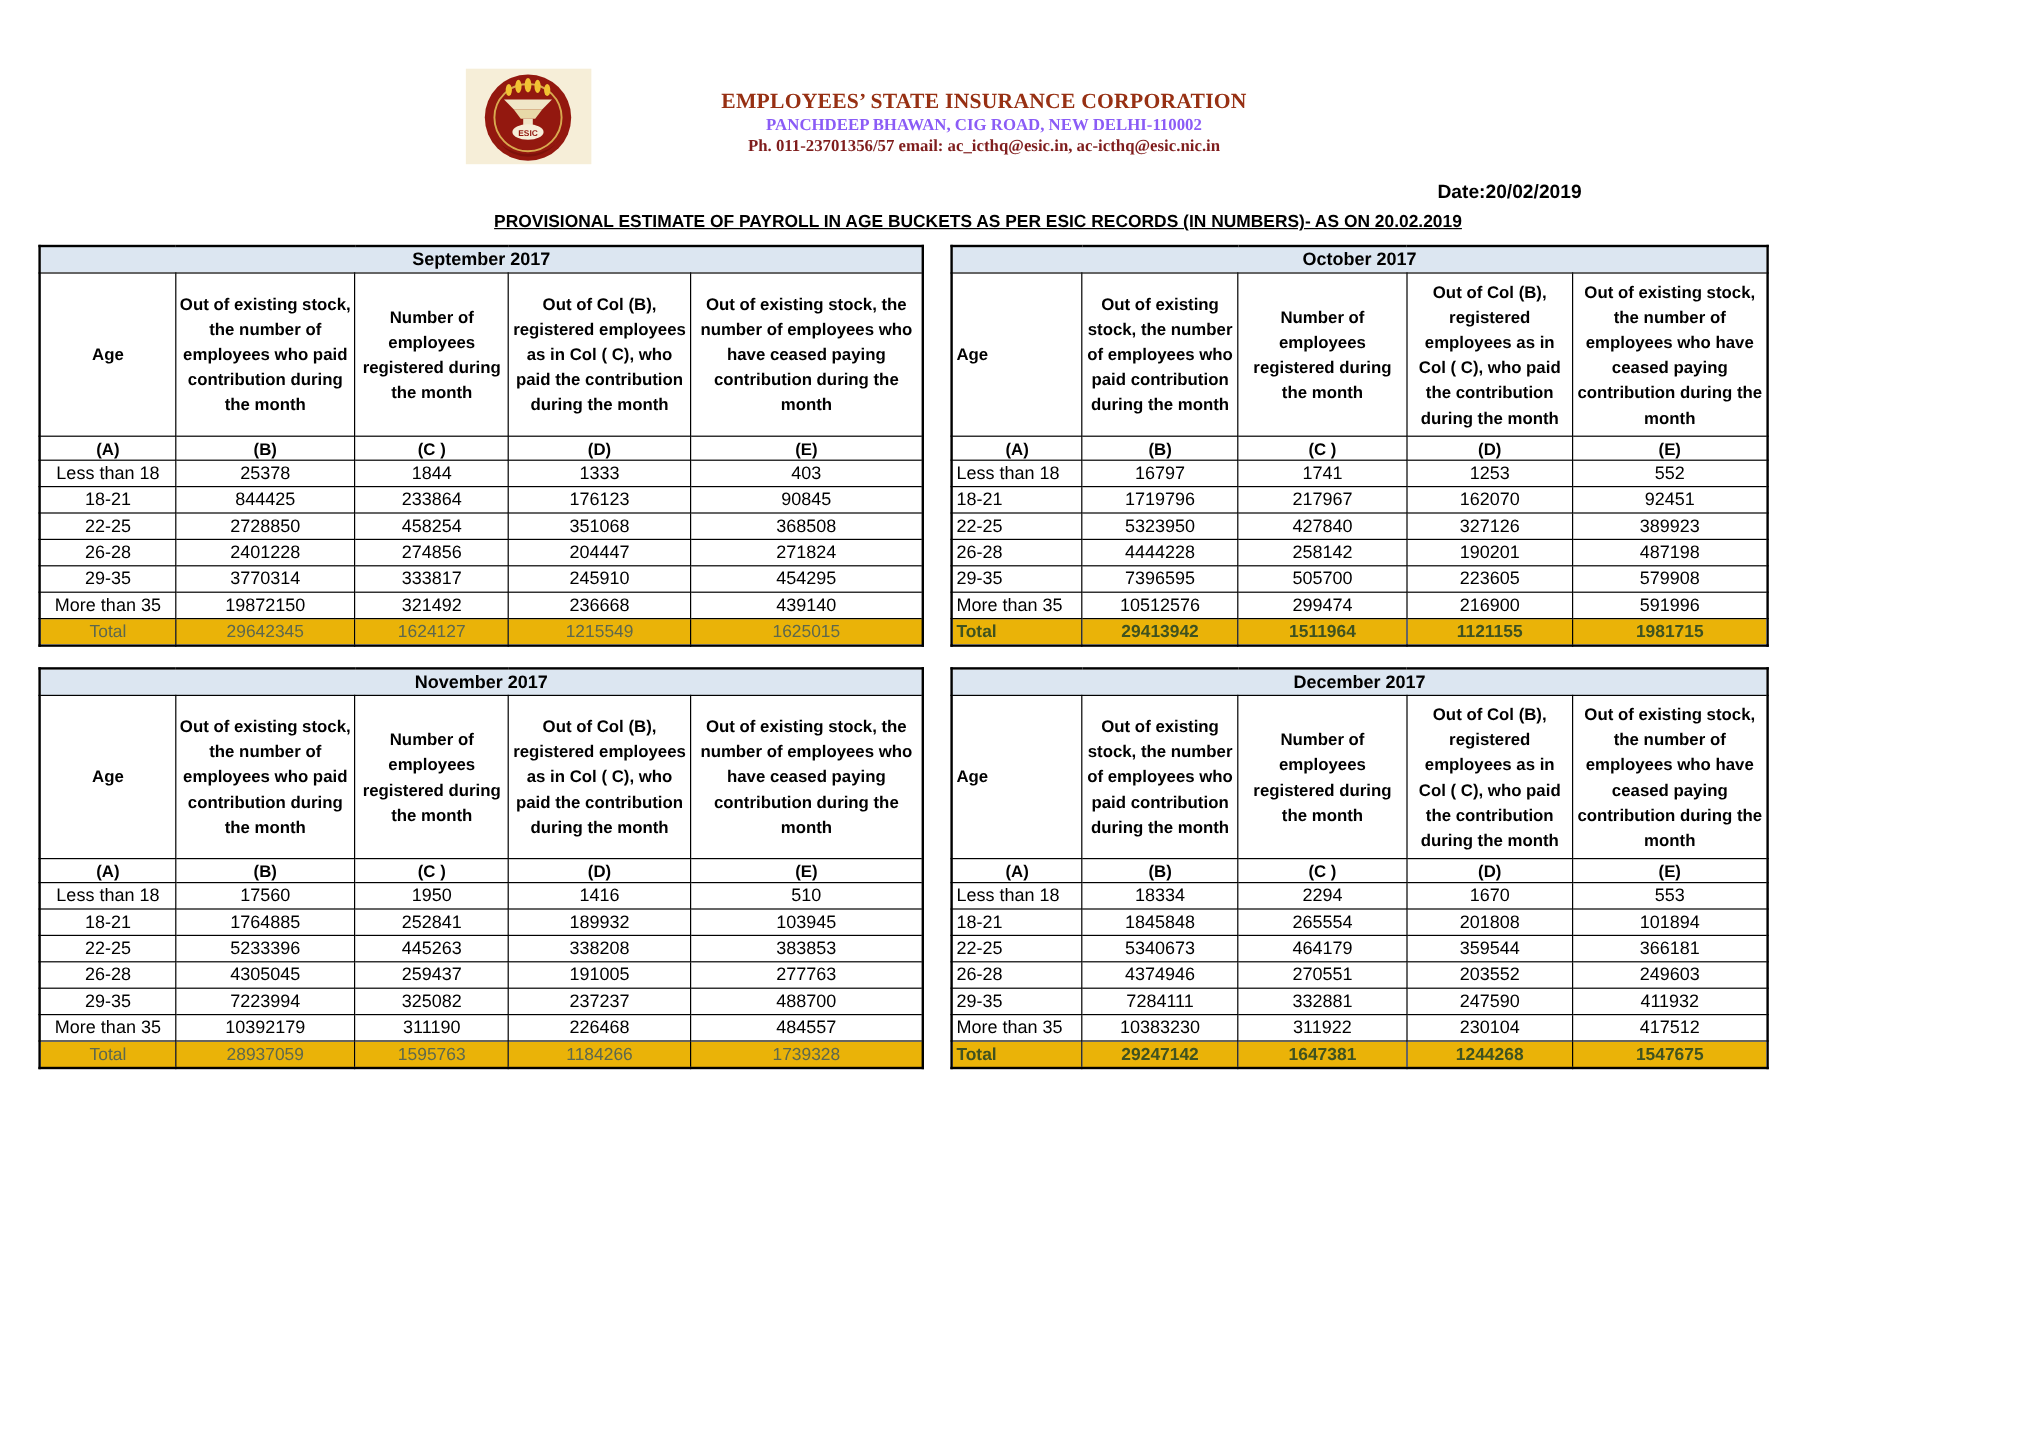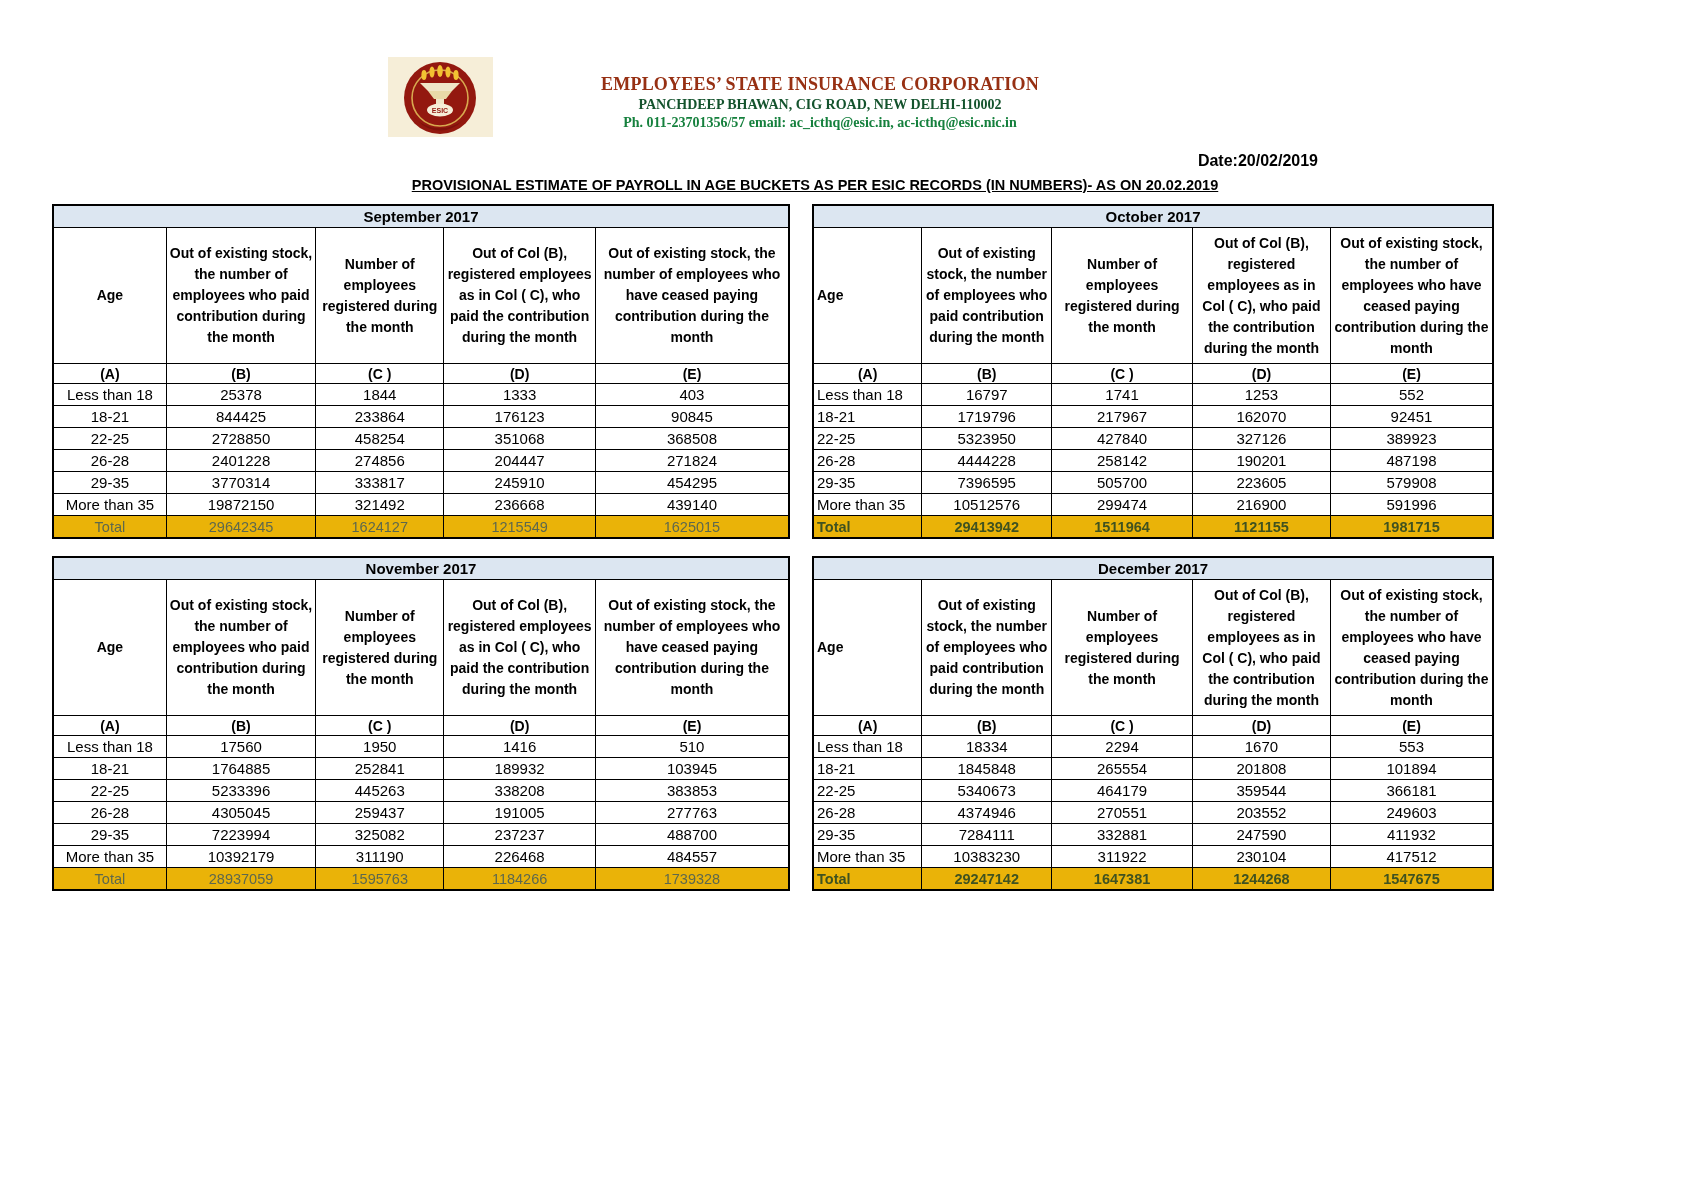--- a/index.html
+++ b/index.html
@@ -10,35 +10,35 @@
 
   
   .logo-box { position:absolute; left:388px; top:57px; width:105px; height:80px; }
   .org-block { position:absolute; left:490px; top:74px; width:660px; text-align:center; }
   .org-name {
     font-family:"Liberation Serif", serif; font-weight:bold; font-size:18px;
     color:#973013; letter-spacing:.2px;
   }
   .org-address {
     font-family:"Liberation Serif", serif; font-weight:bold; font-size:14px;
-    color:#14532d; margin-top:2px;
+    color:#8b5cf6; margin-top:2px;
   }
   .org-contact {
     font-family:"Liberation Serif", serif; font-weight:bold; font-size:14px;
-    color:#15803d; margin-top:2px;
+    color:#7f1d1d; margin-top:2px;
   }
   .date-label { position:absolute; right:366px; top:152px; font-weight:bold; font-size:16px; }
   .doc-title {
     position:absolute; left:0; top:177px; width:1542px; text-align:center;
     font-weight:bold; font-size:14.5px; text-decoration:underline;padding-left:44px;
   }
 
   
   .tables-grid {
-    position:absolute; left:52px; top:204px; width:1442px;
+    position:absolute; left:32px; top:204px; width:1442px;
     display:grid; grid-template-columns:738px 682px; column-gap:22px; row-gap:17px;
   }
   table.tbl {
     border-collapse:collapse; width:100%; table-layout:fixed;
     border:2px solid #000; font-family:"Liberation Sans", sans-serif;
   }
   .tbl th, .tbl td { border:1.5px solid #000; padding:0 3px; overflow:hidden; }
   .month-cell {
     background:#dce6f1; height:21px; font-weight:bold; font-size:15px; text-align:center;
   }

